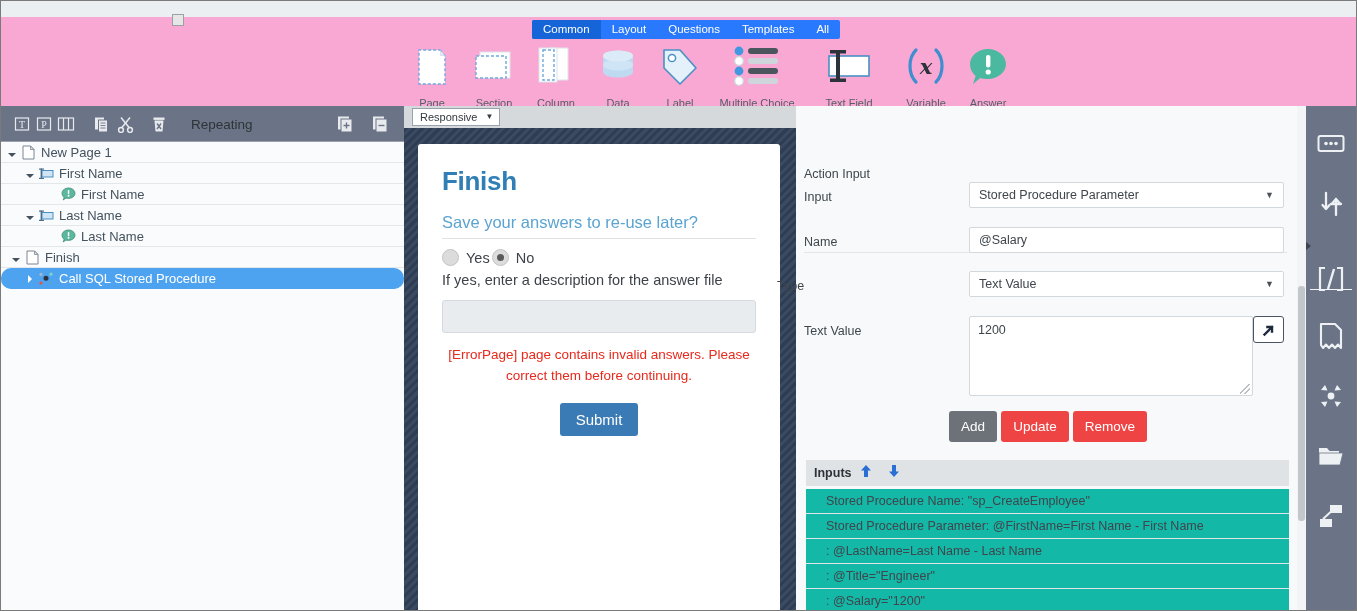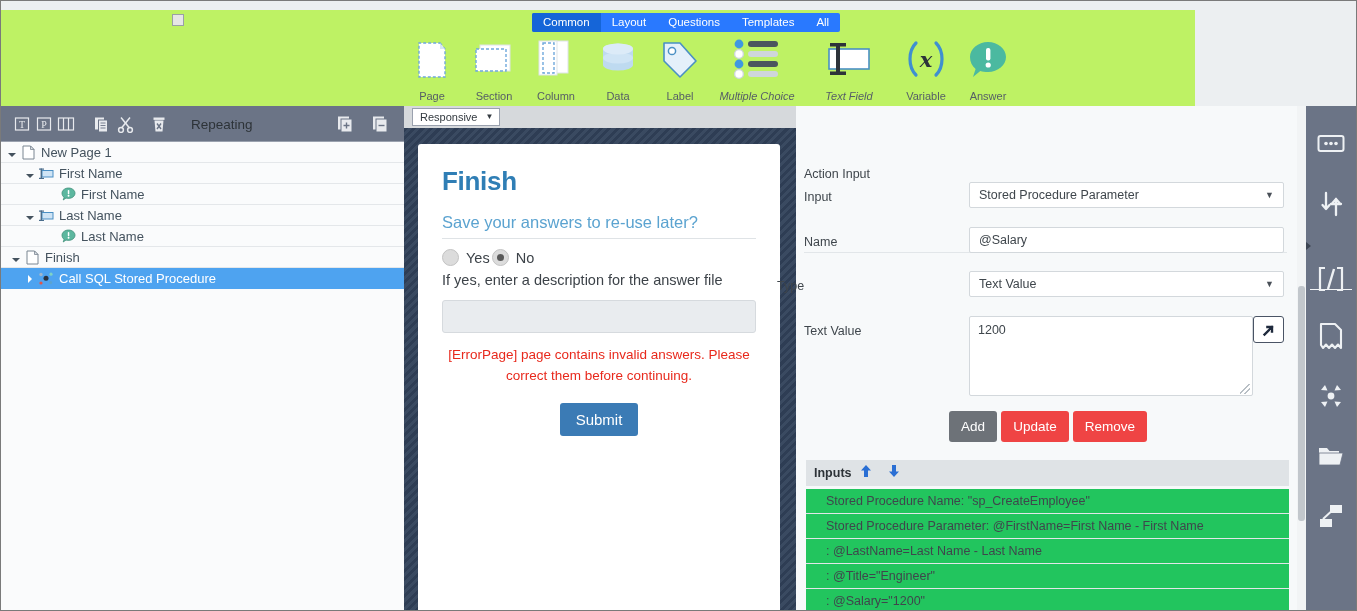--- a/index.html
+++ b/index.html
@@ -13,22 +13,22 @@
   #app {
     position: relative;
     width: 1357px; height: 611px;
     background: #eceff1;
     border: 1px solid #7a7a7a;
     overflow: hidden;
   }
 
   
   #ribbon {
-    position: absolute; left: 0; top: 9px; width: 1194px; height: 105px;
-    background: #bef264;
+    position: absolute; left: 0; top: 16px; width: 1355px; height: 105px;
+    background: #f9a8d4;
   }
   #ribbon-tabs {
     position: absolute; left: 531px; top: 3px;
     height: 19px; display: flex; background: #2979ff; border-radius: 2px;
     overflow: hidden;
   }
   .rtab {
     color: #ffffff; font-size: 11.5px; line-height: 19px;
     padding: 0 11px; cursor: default; white-space: nowrap;
   }
@@ -40,21 +40,21 @@
   }
   .ritem {
     width: 62px; display: flex; flex-direction: column;
     align-items: center; cursor: default;
   }
   .ritem .ic { height: 50px; display: flex; align-items: center; justify-content: center; }
   .ritem .lb {
     font-size: 11px; color: #555e66; margin-top: 6px; text-align: center;
     white-space: nowrap;
   }
-  .ritem.wide { width: 92px; font-style: italic; }
+  .ritem.wide { width: 92px; }
 
   
   #left {
     position: absolute; left: 0; top: 105px; width: 403px; height: 505px;
     background: #fafbfc;
   }
   #left-toolbar {
     position: absolute; left: 0; top: 0; width: 403px; height: 36px;
     background: #6b7486;
     border-bottom: 1px solid #9aa1ae;
@@ -67,21 +67,21 @@
   #tree {
     position: absolute; left: 0; top: 36px; width: 403px; height: 469px;
     background: #fafbfc; overflow: hidden;
   }
   .trow {
     height: 21px; display: flex; align-items: center;
     border-bottom: 1px solid #e4e7ea;
     font-size: 13px; color: #44525e; white-space: nowrap;
     cursor: default;
   }
-  .trow.sel { background: #4ea3f0; color: #ffffff; border-bottom-color: #4ea3f0; }
+  .trow.sel { background: #4ea3f0; color: #ffffff; border-bottom-color: #4ea3f0; border-radius: 10px; }
   .trow .tw { display: inline-block; width: 14px; text-align: center; flex: none; }
   .tri {
     width: 0; height: 0; display: inline-block;
     border-left: 4px solid #44525e; border-top: 4px solid transparent;
     border-bottom: 4px solid transparent;
   }
   .tri.open {
     border-left: 4px solid transparent; border-right: 4px solid transparent;
     border-top: 4px solid #44525e; border-bottom: 0;
   }
@@ -202,21 +202,21 @@
   .gbtn.light { background: #ef4444; }
 
   #inputs-head {
     position: absolute; left: 805px; top: 459px; width: 483px; height: 26px;
     background: #dfe3e6; display: flex; align-items: center; padding: 0 8px;
     gap: 8px;
   }
   #inputs-head .ttl { font-size: 12.5px; font-weight: bold; color: #2d3338; }
   .irow {
     position: absolute; left: 805px; width: 483px; height: 25px;
-    background: #22c55e; border-bottom: 1px solid #e2e6e9;
+    background: #14b8a6; border-bottom: 1px solid #e2e6e9;
     font-size: 12.5px; color: #3f464c;
     display: flex; align-items: center; padding-left: 20px; cursor: default;
     white-space: nowrap; overflow: hidden;
   }
 
   #rscroll-track {
     position: absolute; left: 1296px; top: 105px; width: 9px; height: 505px;
     background: #f2f4f5;
   }
   #rscroll-thumb {

